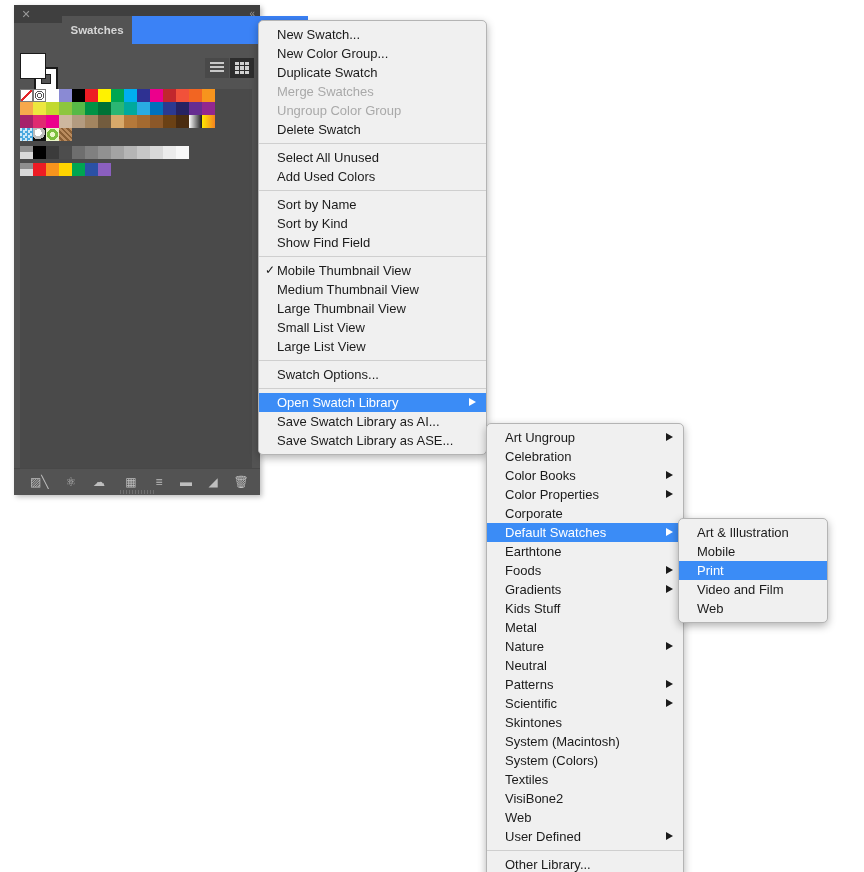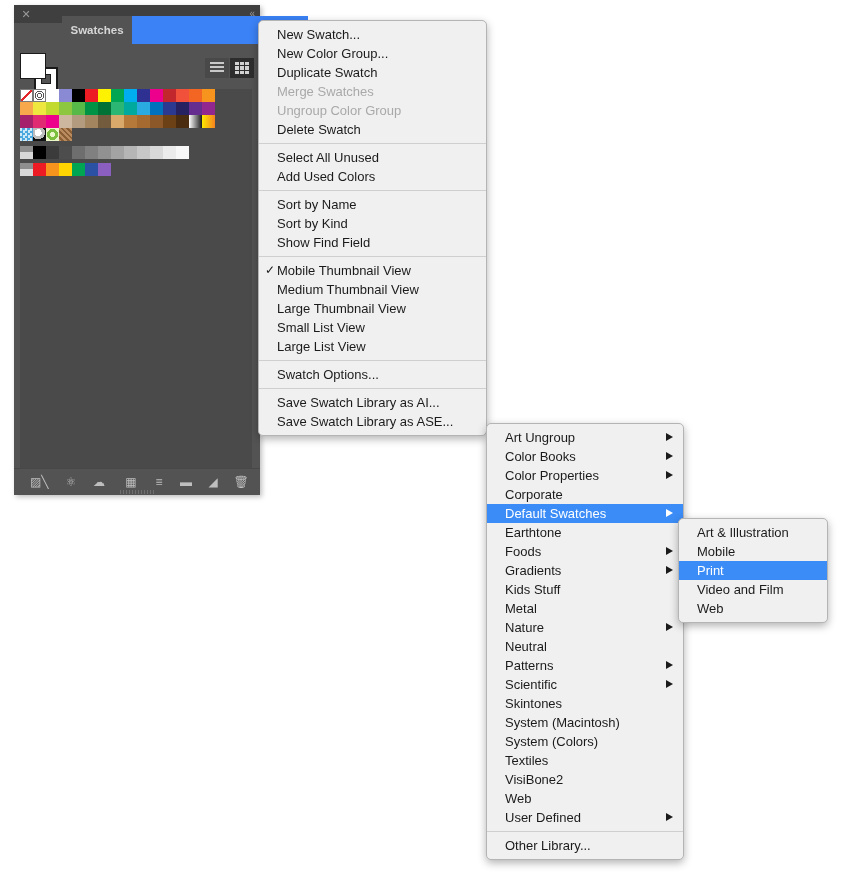--- a/index.html
+++ b/index.html
@@ -344,25 +344,27 @@
       <div class="menu-item"><span class="check"></span><span>Show Find Field</span></div>
       <div class="menu-sep"></div>
       <div class="menu-item"><span class="check">✓</span><span>Mobile Thumbnail View</span></div>
       <div class="menu-item"><span class="check"></span><span>Medium Thumbnail View</span></div>
       <div class="menu-item"><span class="check"></span><span>Large Thumbnail View</span></div>
       <div class="menu-item"><span class="check"></span><span>Small List View</span></div>
       <div class="menu-item"><span class="check"></span><span>Large List View</span></div>
       <div class="menu-sep"></div>
       <div class="menu-item"><span class="check"></span><span>Swatch Options...</span></div>
       <div class="menu-sep"></div>
+      <div class="menu-item selected"><span class="check"></span><span>Open Swatch Library</span><span class="arrow"></span></div>
       <div class="menu-item"><span class="check"></span><span>Save Swatch Library as AI...</span></div>
       <div class="menu-item"><span class="check"></span><span>Save Swatch Library as ASE...</span></div>
     </div>
   <div class="menu" id="menu-lib">
       <div class="menu-item"><span class="check"></span><span>Art Ungroup</span><span class="arrow"></span></div>
+      <div class="menu-item"><span class="check"></span><span>Celebration</span></div>
       <div class="menu-item"><span class="check"></span><span>Color Books</span><span class="arrow"></span></div>
       <div class="menu-item"><span class="check"></span><span>Color Properties</span><span class="arrow"></span></div>
       <div class="menu-item"><span class="check"></span><span>Corporate</span></div>
       <div class="menu-item selected"><span class="check"></span><span>Default Swatches</span><span class="arrow"></span></div>
       <div class="menu-item"><span class="check"></span><span>Earthtone</span></div>
       <div class="menu-item"><span class="check"></span><span>Foods</span><span class="arrow"></span></div>
       <div class="menu-item"><span class="check"></span><span>Gradients</span><span class="arrow"></span></div>
       <div class="menu-item"><span class="check"></span><span>Kids Stuff</span></div>
       <div class="menu-item"><span class="check"></span><span>Metal</span></div>
       <div class="menu-item"><span class="check"></span><span>Nature</span><span class="arrow"></span></div>

